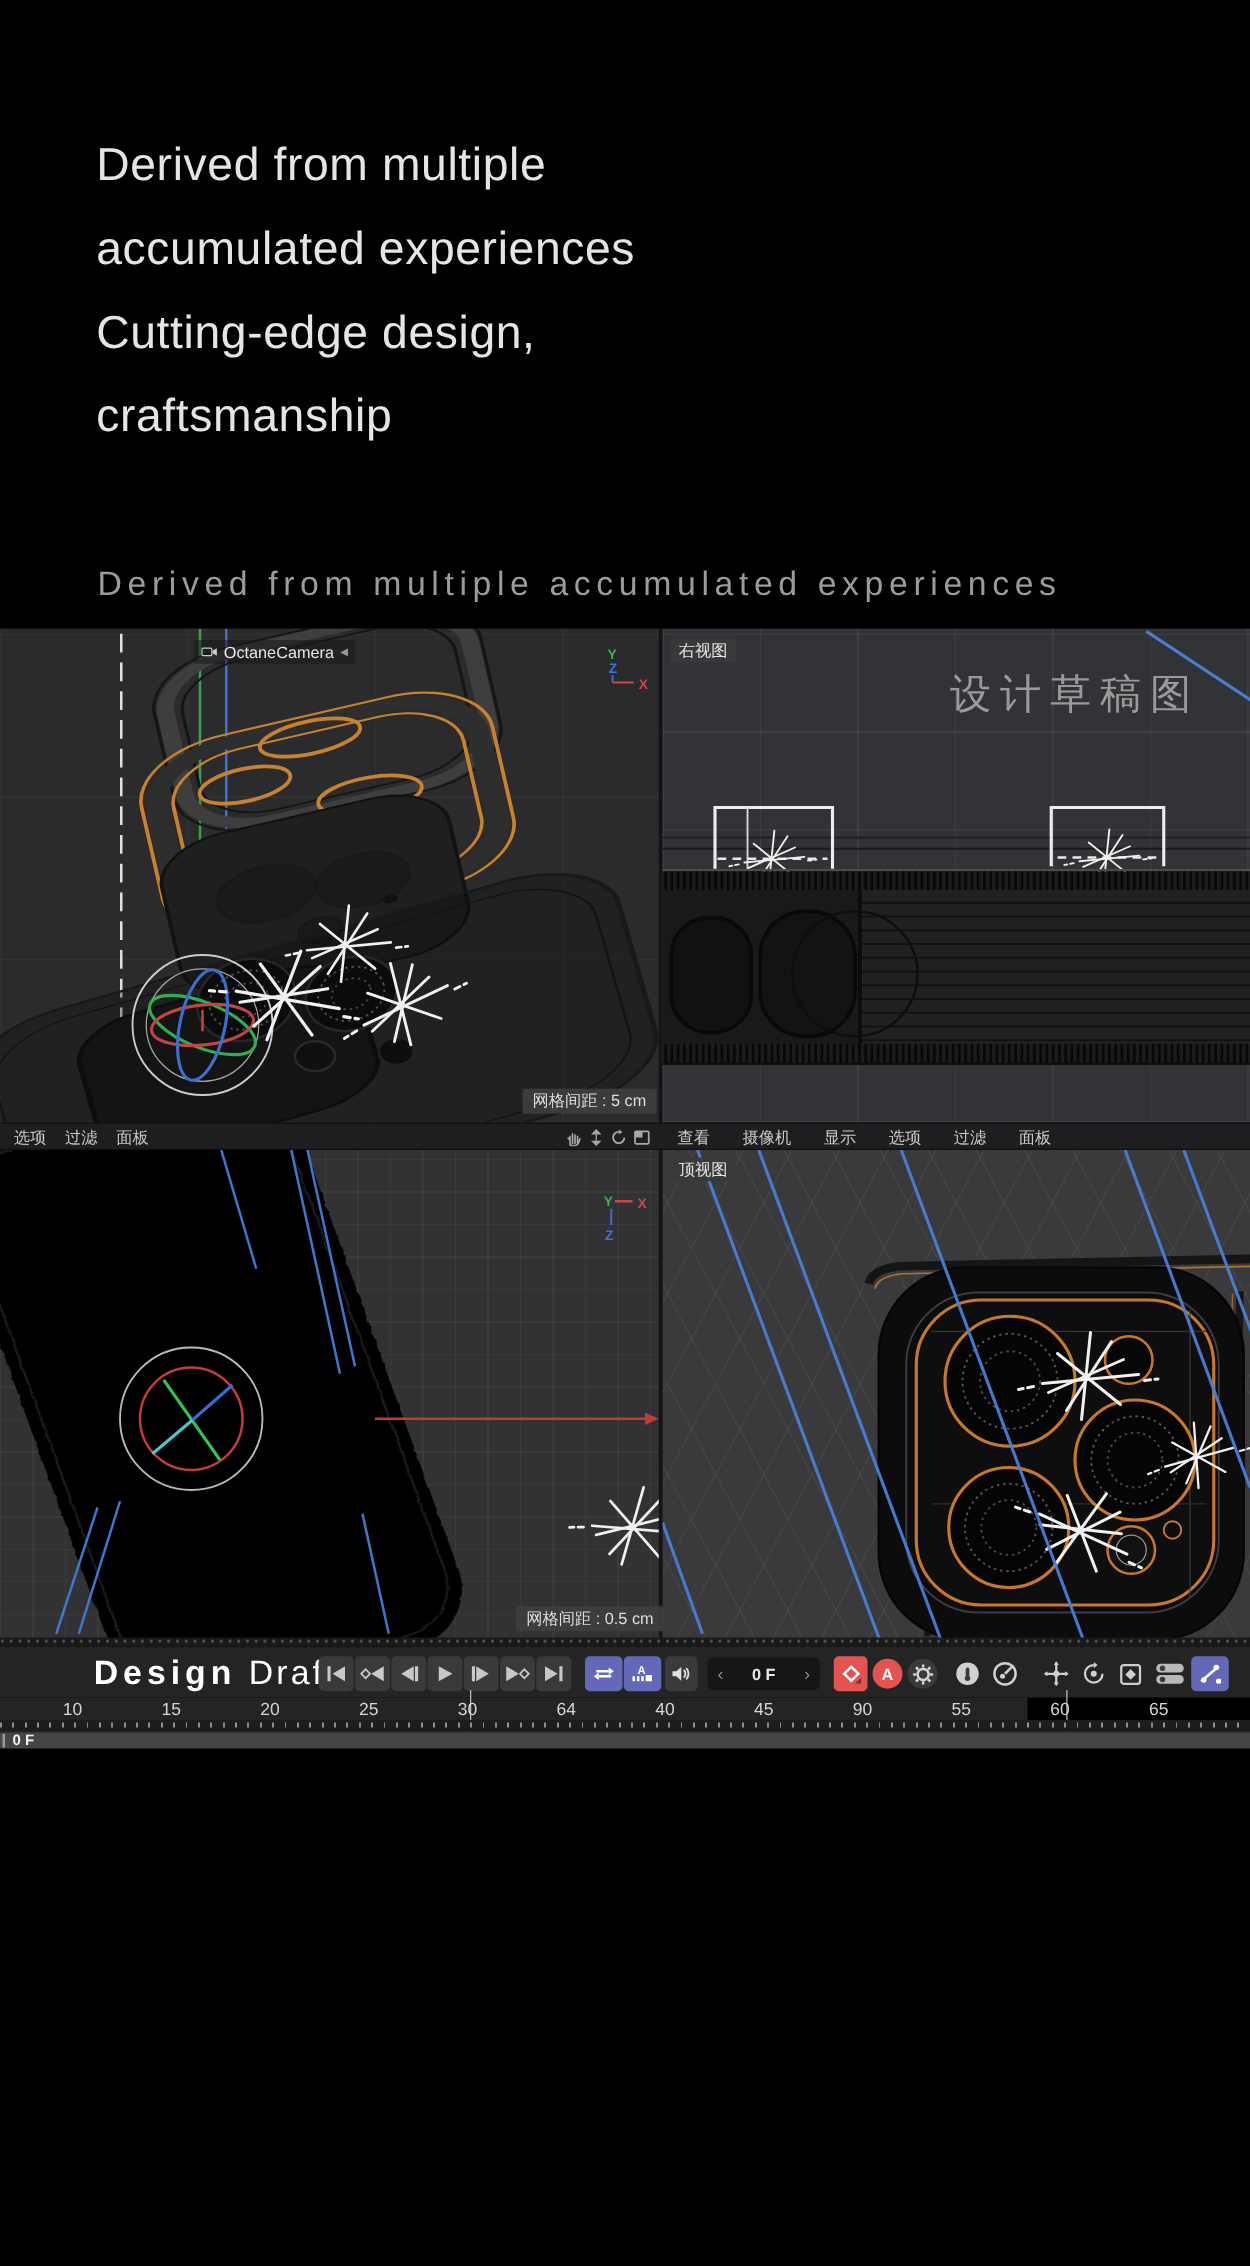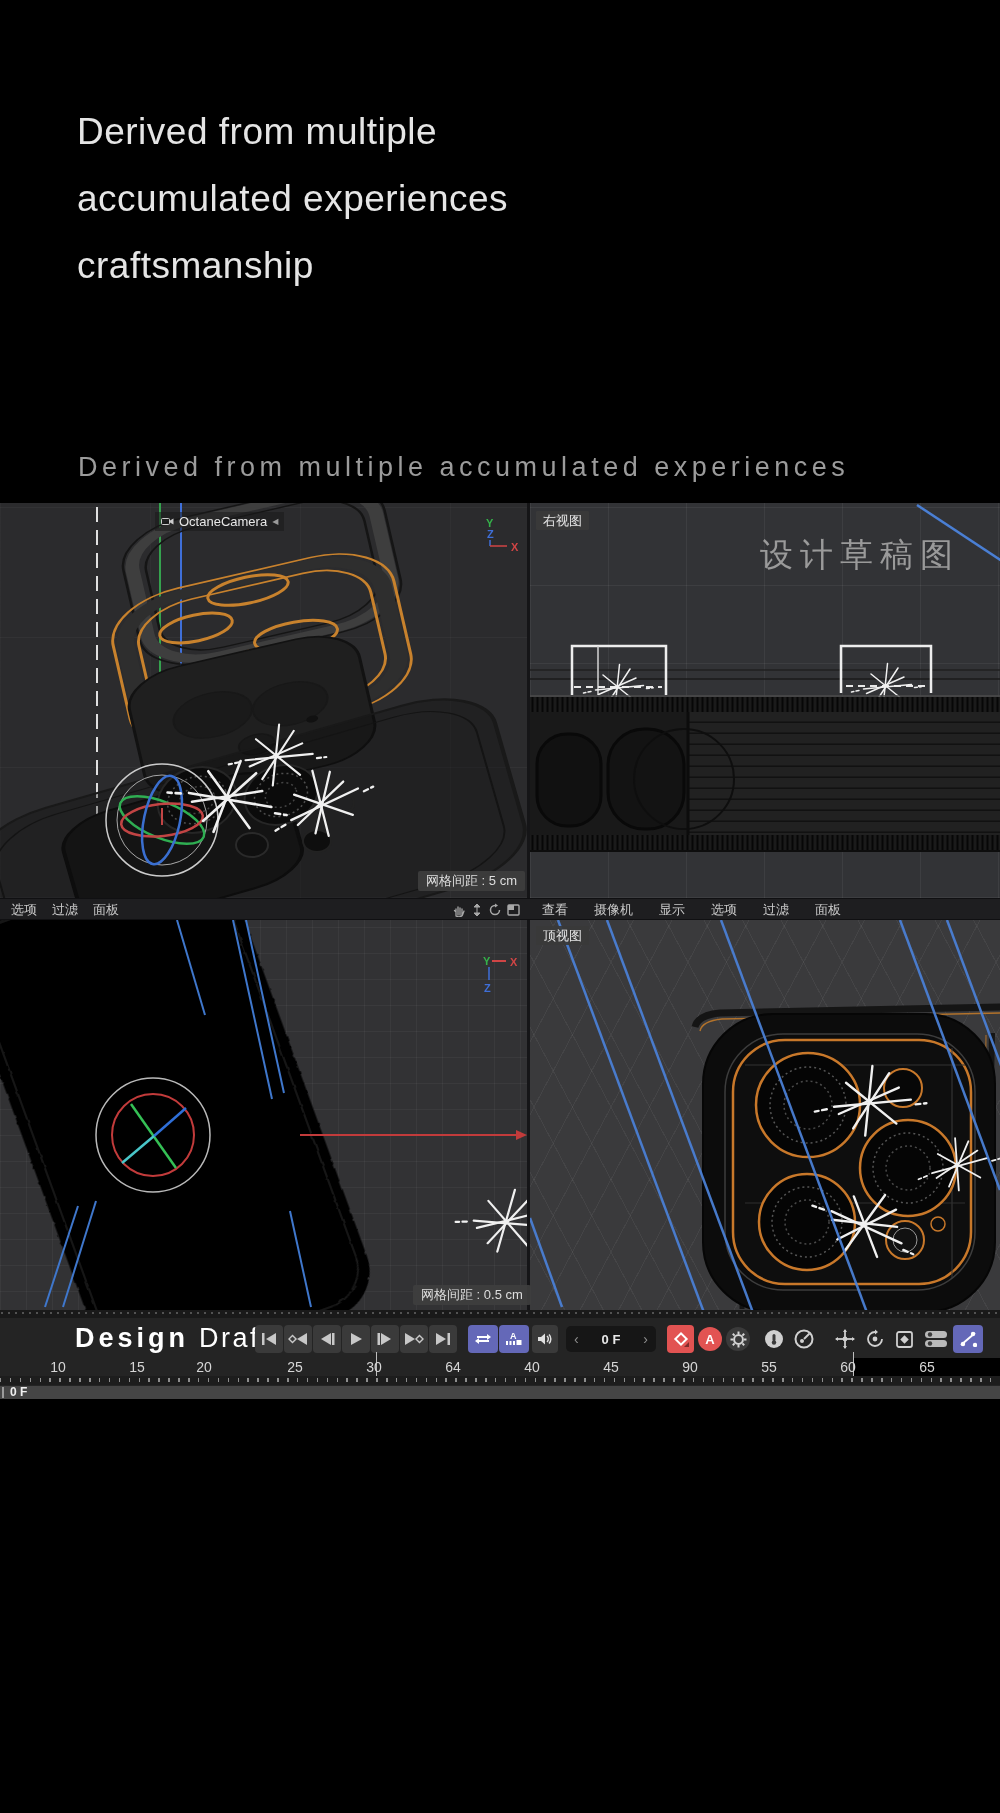--- a/index.html
+++ b/index.html
@@ -61,41 +61,42 @@
   .abtn.red{background:#e25352;}
   .abtn.circ{border-radius:50%;width:24px;height:24px;top:9px;}
   .abtn .glyphA{color:#fff;font-weight:700;font-size:13px;}
   .frame-field{position:absolute;left:566px;top:8px;width:90px;height:26px;background:#161616;
                border-radius:5px;color:#e8e8e8;display:flex;align-items:center;justify-content:space-between;
                font-size:13px;padding:0 8px;box-sizing:border-box;}
   .frame-field .chev{color:#8f8f8f;font-size:14px;}
   .frame-field .val{font-weight:700;}
 
   
-  .ruler{position:absolute;left:0;top:1358px;width:822px;height:18px;background:#242424;padding-left:32px;}
+  .ruler{position:absolute;left:0;top:1358px;width:822px;height:18px;background:#242424;}
   .ruler span{position:absolute;top:1px;transform:translateX(-50%);color:#d6d6d6;font-size:14px;}
   .playhead{position:absolute;width:1px;background:#d8d8d8;top:1352px;height:33px;opacity:.85;}
   .tickstrip{position:absolute;left:0;top:1376px;width:1000px;height:9px;background:#1d1d1d;}
   .tickstrip .ticks{margin-top:2px;height:4px;
       background-image:repeating-linear-gradient(90deg,#8e8e8e 0 1.5px,transparent 1.5px 9.9px);}
   .framebar{position:absolute;left:0;top:1385px;width:1000px;height:14px;background:#454545;
             border-top:1px solid #242424;box-sizing:border-box;}
   .framebar .cur{position:absolute;left:10px;top:0;color:#f0f0f0;font-size:12px;font-weight:700;line-height:13px;}
   .framebar .notch{position:absolute;left:2px;top:1px;width:2px;height:11px;background:#9a9a9a;}
 
   .footer-black{position:absolute;left:0;top:1399px;width:1000px;height:414px;background:#000;}
 </style>
 </head>
 <body>
 
 <div class="page">
 
   <div class="hero-title">
     <div>Derived from multiple</div>
     <div>accumulated experiences</div>
+    <div>Cutting-edge design,</div>
     <div>craftsmanship</div>
   </div>
   <div class="hero-sub">Derived from multiple accumulated experiences</div>
 
   <div class="shot">
     <div class="vp vp-tl"></div>
     <div class="vp vp-tr"></div>
     <div class="vp vp-bl"></div>
     <div class="vp vp-br"></div>
     <div class="vdivider"></div>
@@ -524,21 +525,21 @@
           <circle cx="4" cy="13" r="2.2" fill="#fff"></circle>
           <circle cx="14" cy="3" r="2.2" fill="#fff"></circle>
           <circle cx="16" y="14" cy="14" r="2.2" fill="#fff"></circle>
         </svg>
     </div>
   </div>
 
   <div class="ruler">
     <span style="left:58px">10</span>
     <span style="left:137px">15</span>
-    <span style="left:204px">20</span>
+    <span style="left:216px">20</span>
     <span style="left:295px">25</span>
     <span style="left:374px">30</span>
     <span style="left:453px">64</span>
     <span style="left:532px">40</span>
     <span style="left:611px">45</span>
     <span style="left:690px">90</span>
     <span style="left:769px">55</span>
     <span style="left:848px">60</span>
     <span style="left:927px">65</span>
   </div>

